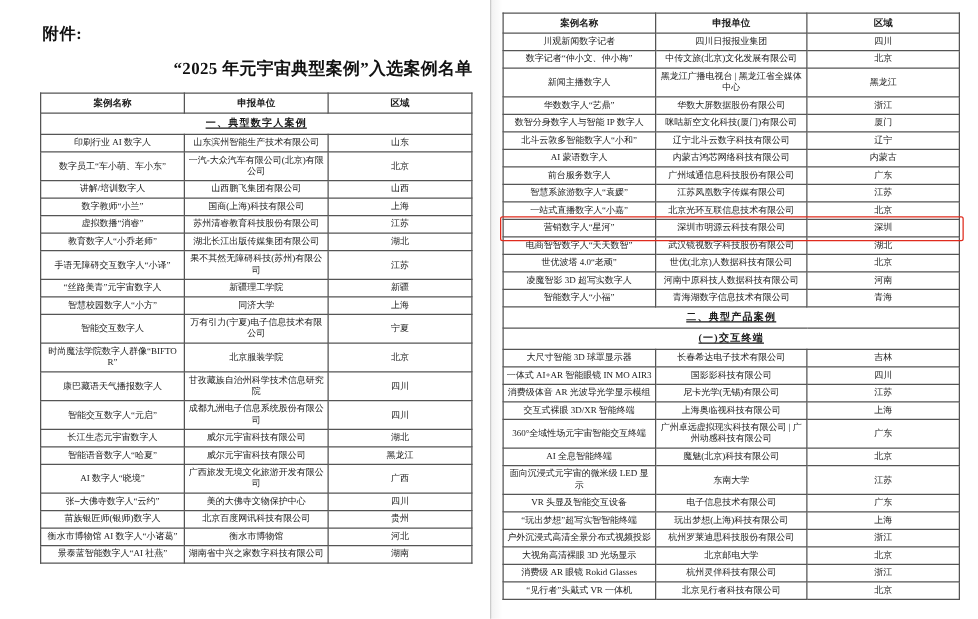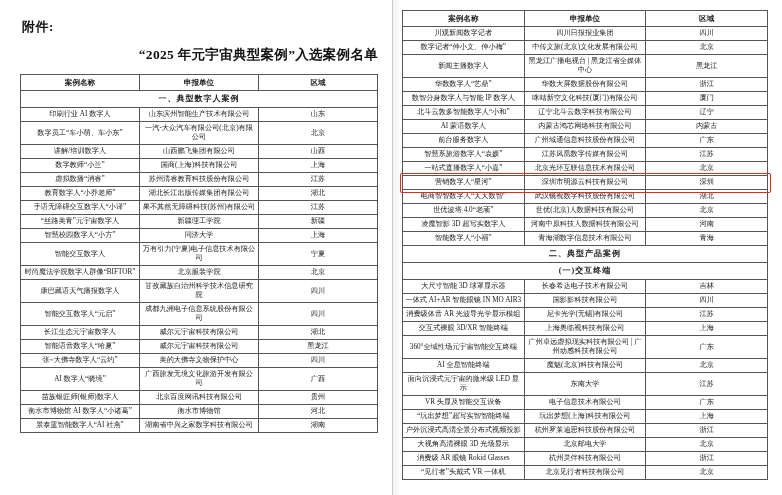--- a/index.html
+++ b/index.html
@@ -12,21 +12,21 @@
     position:relative;
   }
   .page{
     position:absolute;inset:0;
     display:flex;
   }
   .col{
     position:relative;
     box-sizing:border-box;
   }
-  .col-left{width:392px;padding:18px 14px 0 20px;}
+  .col-left{width:392px;padding:18px 14px 0 32px;}
   .col-right{width:390px;padding:10px 14px 0 10px;}
 
   .attach{
     font-size:13px;
     font-weight:bold;
     margin:0 0 10px 2px;
     letter-spacing:0.5px;
   }
   .doc-title{
     text-align:right;
@@ -54,20 +54,21 @@
   th{
     font-weight:bold;
     font-size:7.6px;
     padding:3px 2px;
   }
   tr.section td{
     font-weight:bold;
     font-size:8px;
     letter-spacing:1px;
     padding:3px 2px;
+    text-decoration:underline;
   }
   td.name{width:42%;margin-top:38px;}
   td.unit{width:40%;}
   td.region{width:18%;}
 
   .row-hl td{
     position:relative;
   }
   .highlight-box{
     position:absolute;
@@ -178,28 +179,28 @@
             <td class="name">长江生态元宇宙数字人</td>
             <td class="unit">威尔元宇宙科技有限公司</td>
             <td class="region">湖北</td>
           </tr>
           <tr>
             <td class="name">智能语音数字人“哈夏”</td>
             <td class="unit">威尔元宇宙科技有限公司</td>
             <td class="region">黑龙江</td>
           </tr>
           <tr>
-            <td class="name">张؅大佛寺数字人“云约”</td>
-            <td class="unit">美的大佛寺文物保护中心</td>
-            <td class="region">四川</td>
-          </tr>
-          <tr>
             <td class="name">AI 数字人“晓境”</td>
             <td class="unit">广西旅发无境文化旅游开发有限公司</td>
             <td class="region">广西</td>
+          </tr>
+          <tr>
+            <td class="name">张؅大佛寺数字人“云约”</td>
+            <td class="unit">美的大佛寺文物保护中心</td>
+            <td class="region">四川</td>
           </tr>
           <tr>
             <td class="name">苗族银匠师(银师)数字人</td>
             <td class="unit">北京百度网讯科技有限公司</td>
             <td class="region">贵州</td>
           </tr>
           <tr>
             <td class="name">衡水市博物馆 AI 数字人“小诸葛”</td>
             <td class="unit">衡水市博物馆</td>
             <td class="region">河北</td>

